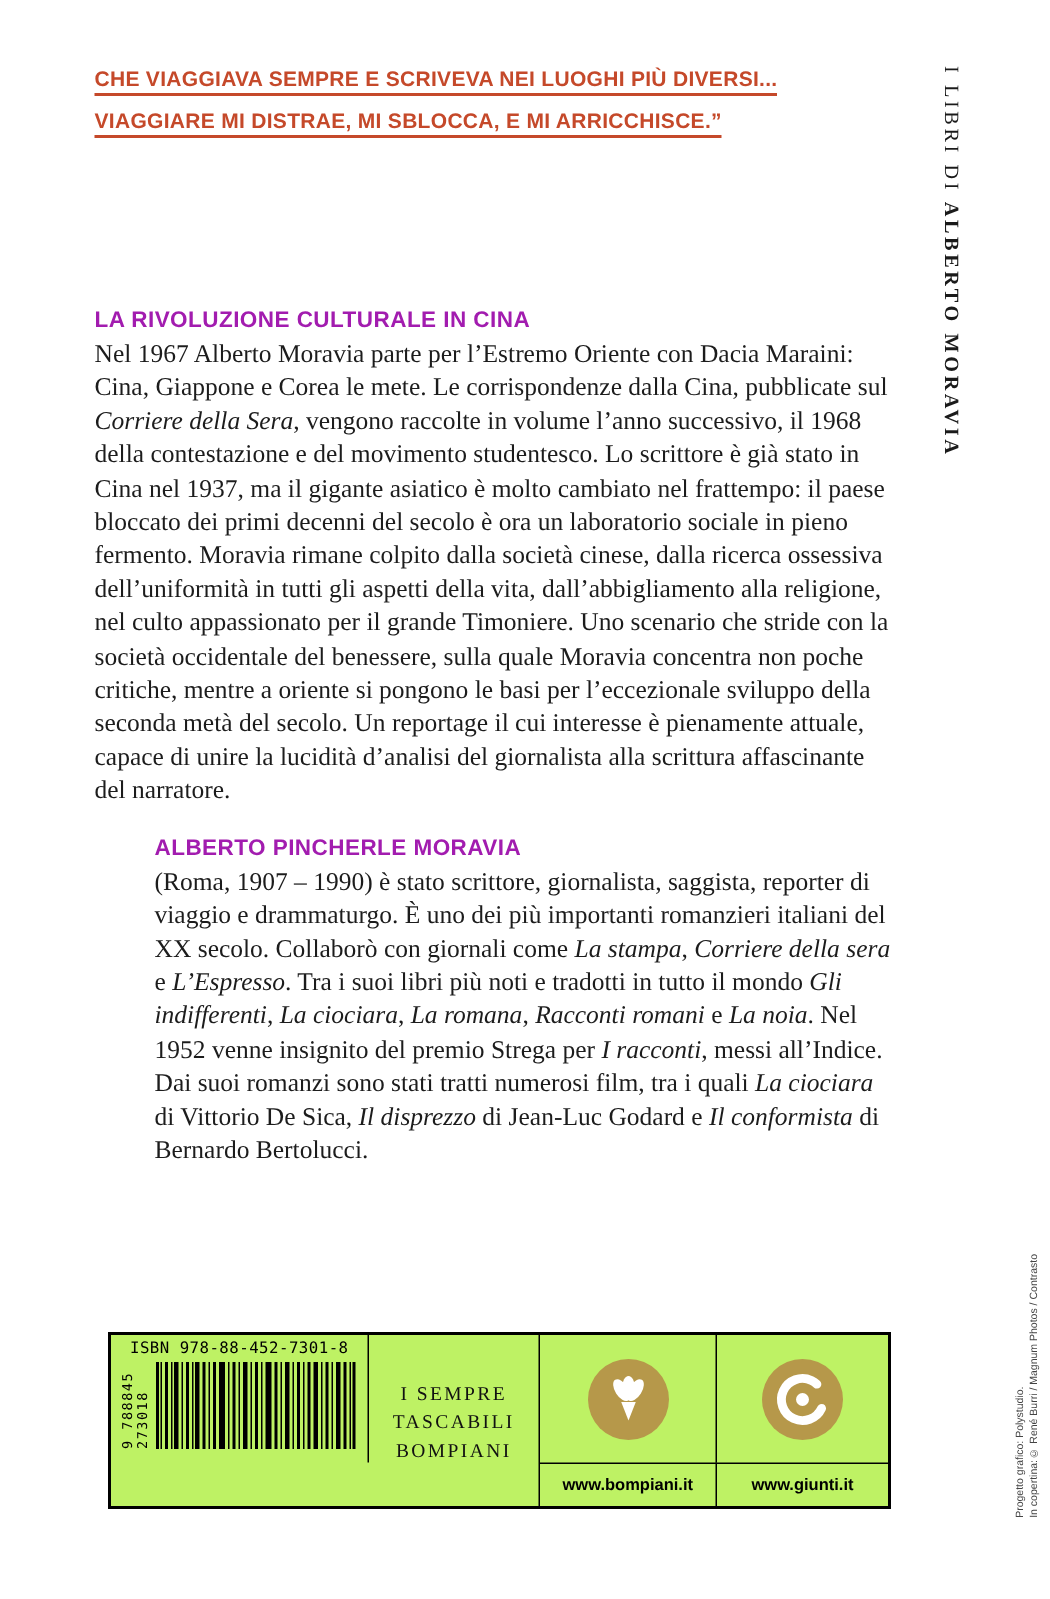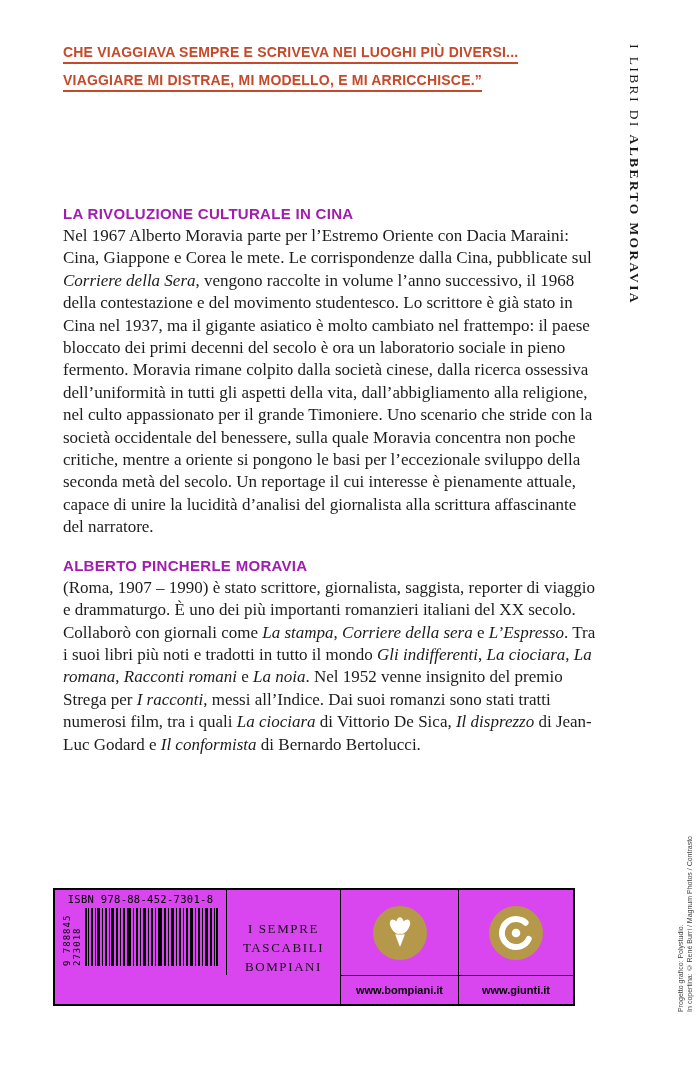--- a/index.html
+++ b/index.html
@@ -42,31 +42,31 @@
   }
   .section-title {
     font-family: Liberation Sans, sans-serif;
     font-size: 15px; font-weight: bold; letter-spacing: 0.3px;
     color: #a21caf; margin: 0;
   }
   .section-para {
     margin: 3px 0 0 0;
     font-size: 17px; line-height: 22.4px;
   }
-  .section + .section { display: block; margin-top: 18px; }
+  .section + .section { display: block; margin-top: 18px; margin-left: 40px; }
 
   
   .isbn-box {
-    position: absolute; left: 53px; top: 888px;
+    position: absolute; left: 72px; top: 888px;
     width: 522px; height: 118px;
     border: 2px solid #000; box-sizing: border-box;
     display: grid;
     grid-template-columns: 172px 114px 118px 1fr;
     grid-template-rows: 1fr 29px;
-    background: #d946ef;
+    background: #bef264;
   }
   .cell { box-sizing: border-box; }
   .cell-barcode {
     grid-column: 1; grid-row: 1;
     border-right: 1.5px solid #000;
     display: flex; flex-direction: column; align-items: center;
     padding-top: 3px;
   }
   .isbn-label {
     font-family: "DejaVu Sans Mono", monospace;
@@ -126,21 +126,21 @@
     font-family: "Liberation Sans", sans-serif;
     font-size: 7px; line-height: 9px; color: #444;
     white-space: nowrap;
   }
 </style>
 </head>
 <body>
 
 <div class="quote">
   <div class="quote-line"><span>CHE VIAGGIAVA SEMPRE E SCRIVEVA NEI LUOGHI PIÙ DIVERSI...</span></div>
-  <div class="quote-line"><span>VIAGGIARE MI DISTRAE, MI MODELLO, E MI ARRICCHISCE.”</span></div>
+  <div class="quote-line"><span>VIAGGIARE MI DISTRAE, MI SBLOCCA, E MI ARRICCHISCE.”</span></div>
 </div>
 
 <div class="spine">
   <span>I LIBRI DI </span><span class="spine-name">ALBERTO MORAVIA</span>
 </div>
 
 <div class="content">
   <div class="section">
     <h2 class="section-title">LA RIVOLUZIONE CULTURALE IN CINA</h2>
     <p class="section-para">Nel 1967 Alberto Moravia parte per l’Estremo Oriente con Dacia Maraini: Cina, Giappone e Corea le mete. Le corrispondenze dalla Cina, pubblicate sul <i>Corriere della Sera</i>, vengono raccolte in volume l’anno successivo, il 1968 della contestazione e del movimento studentesco. Lo scrittore è già stato in Cina nel 1937, ma il gigante asiatico è molto cambiato nel frattempo: il paese bloccato dei primi decenni del secolo è ora un laboratorio sociale in pieno fermento. Moravia rimane colpito dalla società cinese, dalla ricerca ossessiva dell’uniformità in tutti gli aspetti della vita, dall’abbigliamento alla religione, nel culto appassionato per il grande Timoniere. Uno scenario che stride con la società occidentale del benessere, sulla quale Moravia concentra non poche critiche, mentre a oriente si pongono le basi per l’eccezionale sviluppo della seconda metà del secolo. Un reportage il cui interesse è pienamente attuale, capace di unire la lucidità d’analisi del giornalista alla scrittura affascinante del narratore.</p>

